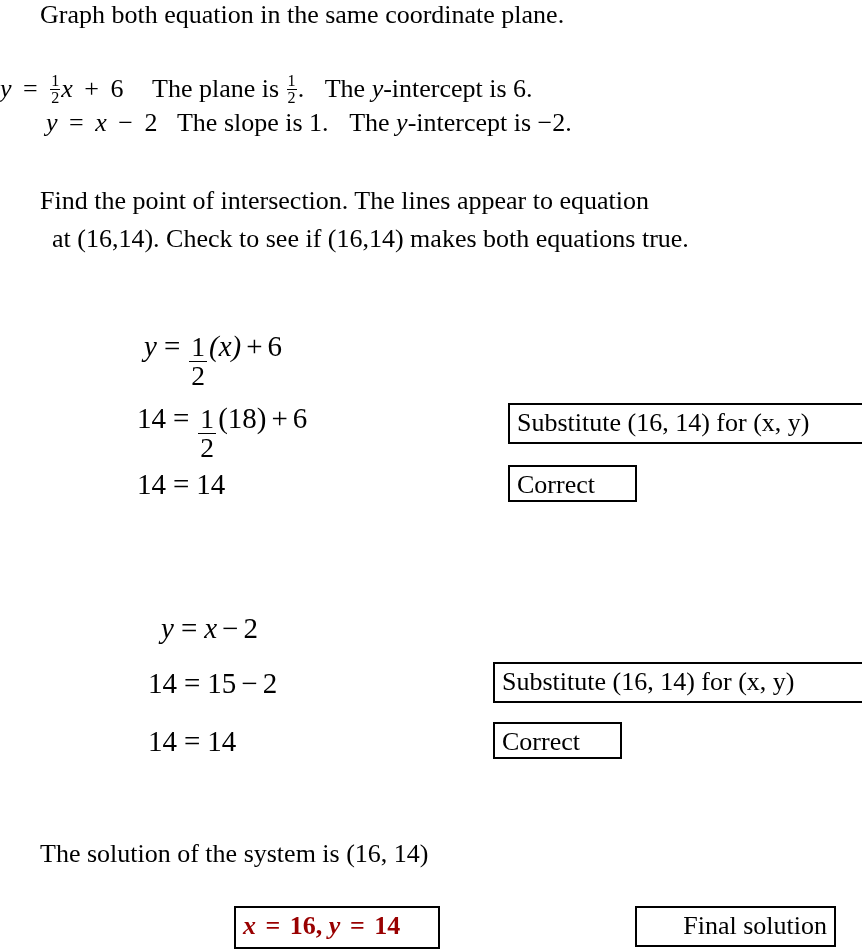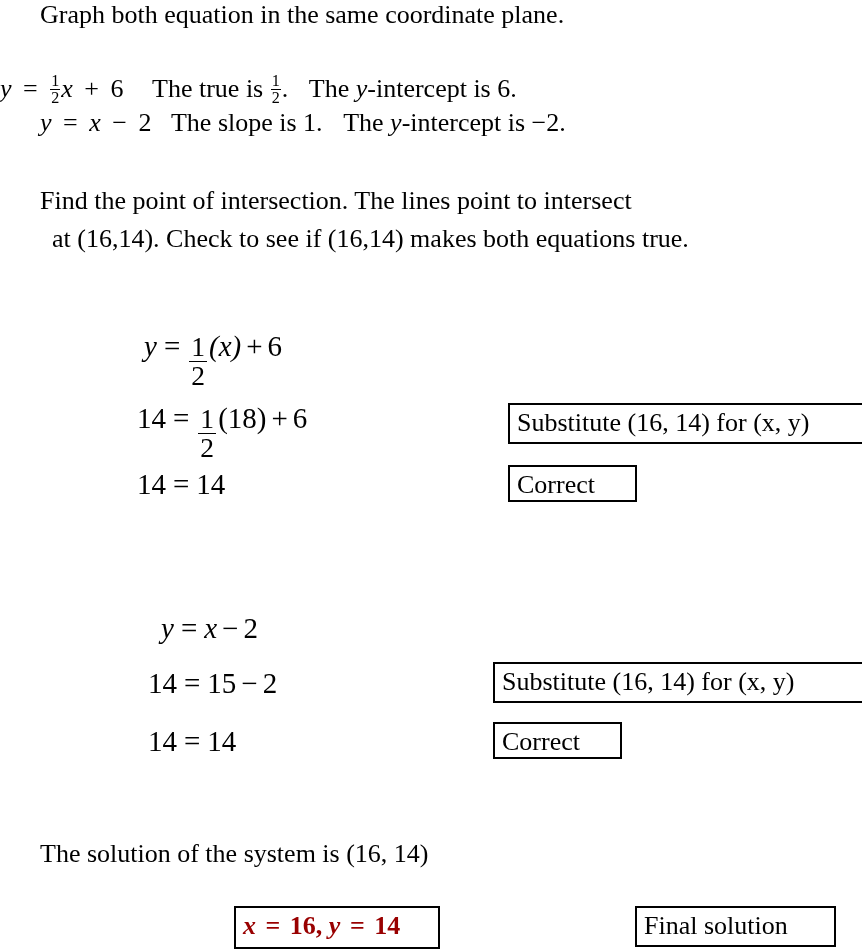--- a/index.html
+++ b/index.html
@@ -95,42 +95,42 @@
   <span>Graph both equation in the same coordinate plane.</span>
 </div>
 
 <div class="abs math" style="left:0px; top:73px;">
   <span class="mi">y</span>
   <span class="op">=</span>
   <span class="frac-s"><span class="num">1</span><span class="den">2</span></span><span class="mi">x</span>
   <span class="op">+</span>
   <span>6</span>
   <span style="display:inline-block;width:16px;"></span>
-  <span>The true is</span>
+  <span>The plane is</span>
   <span class="frac-s"><span class="num">1</span><span class="den">2</span></span><span>.</span>
   <span style="display:inline-block;width:8px;"></span>
   <span>The</span>
   <span class="mi">y</span><span>-intercept is 6.</span>
 </div>
 
-<div class="abs math" style="left:4px; top:110px;padding-left:36px;">
+<div class="abs math" style="left:10px; top:110px;padding-left:36px;">
   <span class="mi">y</span>
   <span class="op">=</span>
   <span class="mi">x</span>
   <span class="op">−</span>
   <span>2</span>
   <span style="display:inline-block;width:7px;"></span>
   <span>The slope is 1.</span>
   <span style="display:inline-block;width:8px;"></span>
   <span>The</span>
   <span class="mi">y</span><span>-intercept is −2.</span>
 </div>
 
 <div class="abs prose" style="left:0px; top:188px;">
-  <span>Find the point of intersection.  The lines point to intersect</span>
+  <span>Find the point of intersection.  The lines appear to equation</span>
 </div>
 <div class="abs prose" style="left:12px; top:226px;">
   <span>at (16,14).  Check to see if (16,14) makes both equations true.</span>
 </div>
 
 <div class="eqrow" style="left:144px; top:330px;">
   <span class="lhs mi">y</span>
   <span class="eqsign">=</span>
   <span class="frac-d">
       <span class="num">1</span>
@@ -203,15 +203,15 @@
 
 <div class="boxnote answer" style="left:197px; top:906px; width:206px; height:43px;">
   <span class="mi">x</span>
   <span class="op-tight">=</span>
   <span>16,</span>
   <span class="mi">y</span>
   <span class="op-tight">=</span>
   <span>14</span>
 </div>
 
-<div class="boxnote" style="left:598px; top:906px; width:201px; height:41px;">
+<div class="boxnote" style="left:598px; top:906px; width:201px; height:41px;text-align:right;">
   <span>Final solution</span>
 </div>
 
 </body></html>

